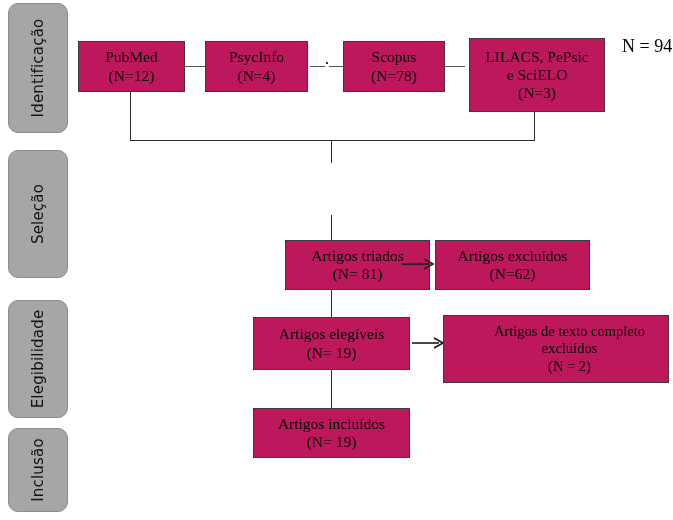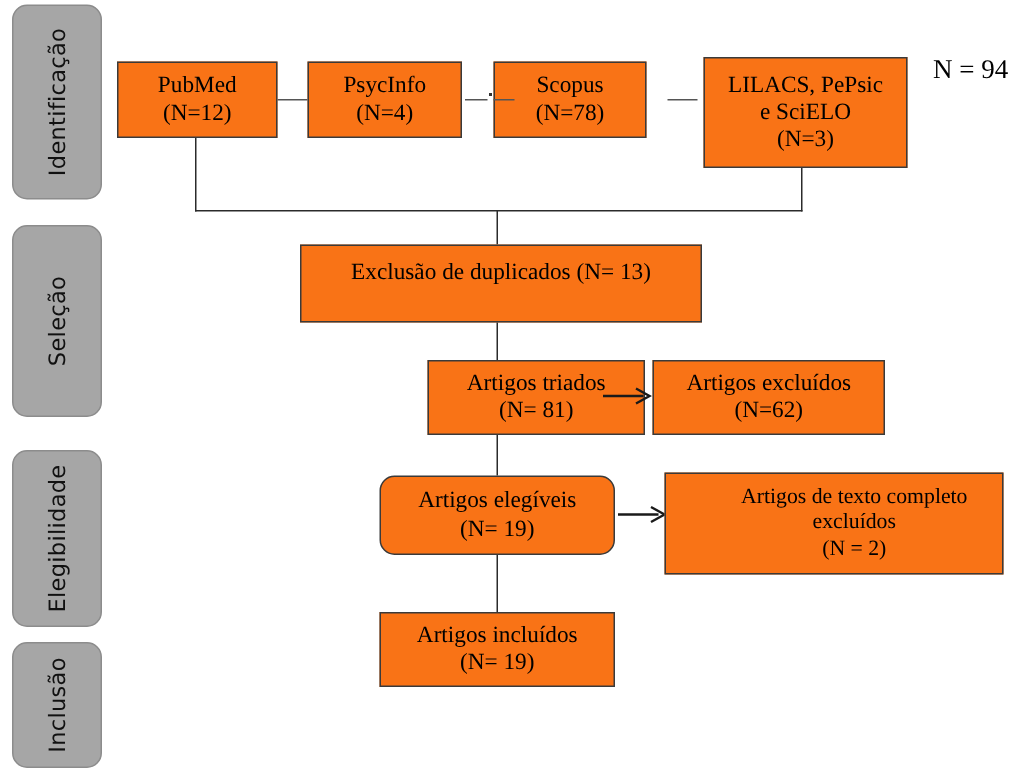--- a/index.html
+++ b/index.html
@@ -35,21 +35,21 @@
     font-size: 15px;
     color: #111111;
     letter-spacing: 0.2px;
   }
 
   
   .box {
     position: absolute;
     box-sizing: border-box;
     border: 1.4px solid #3a3a3a;
-    background: #f97316;
+    background: #be185d;
     display: flex;
     align-items: center;
     justify-content: center;
     text-align: center;
     line-height: 1.18;
     font-size: 15.5px;
     padding: 2px 4px;
   }
   .box.small { font-size: 14.5px; padding-left: 31px; }
   .box-text { display: block; width: 100%; }
@@ -112,21 +112,21 @@
     </span>
   </div>
 
   <div class="box" style="left:205px; top:41px; width:103px; height:51px;">
     <span class="box-text">
       <span>PsycInfo</span><br>
       <span>(N=4)</span>
     </span>
   </div>
 
-  <div class="box" style="left:329px; top:41px; width:102px; height:51px;">
+  <div class="box" style="left:343px; top:41px; width:102px; height:51px;">
     <span class="box-text">
       <span>Scopus</span><br>
       <span>(N=78)</span>
     </span>
   </div>
 
   <div class="box" style="left:469px; top:38px; width:136px; height:74px;">
     <span class="box-text">
       <span>LILACS, PePsic</span><br>
       <span>e SciELO</span><br>
@@ -141,23 +141,20 @@
   <div class="hline" style="left:185px; top:66px; width:20px;"></div>
   <div class="hline" style="left:310px; top:66px; width:15px;"></div>
   <div class="hline" style="left:329px; top:66px; width:14px;"></div>
   <div class="hline" style="left:445px; top:66px; width:20px;"></div>
 
   <div class="vline dark" style="left:130px; top:92px; height:49px;"></div>
   <div class="vline dark" style="left:534px; top:112px; height:29px;"></div>
   <div class="hline dark" style="left:130px; top:140px; width:405px;"></div>
   <div class="vline dark" style="left:331px; top:140px; height:23px;"></div>
 
-  <div class="box" style="left:200px; top:163px; width:268px; height:52px; align-items:flex-start; padding-top:9px;">
-    <span class="box-text">Exclusão de duplicados (N= 13)</span>
-  </div>
 
   <div class="vline dark" style="left:331px; top:215px; height:25px;"></div>
 
   <div class="box" style="left:255px; top:240px; width:145px; height:50px;margin-left:30px;">
     <span class="box-text">
       <span>Artigos triados</span><br>
       <span>(N= 81)</span>
     </span>
   </div>
 
@@ -170,21 +167,21 @@
 
   <div class="box" style="left:435px; top:240px; width:155px; height:50px;">
     <span class="box-text">
       <span>Artigos excluídos</span><br>
       <span>(N=62)</span>
     </span>
   </div>
 
   <div class="vline dark" style="left:331px; top:290px; height:27px;"></div>
 
-  <div class="box" style="left:253px; top:317px; width:157px; height:53px;border-radius:10px;">
+  <div class="box" style="left:253px; top:317px; width:157px; height:53px;">
     <span class="box-text">
       <span>Artigos elegíveis</span><br>
       <span>(N= 19)</span>
     </span>
   </div>
 
   <div class="arrow" style="left:412px; top:336px;">
     <svg width="34" height="14" viewBox="0 0 34 14">
       <line x1="0" y1="7" x2="27" y2="7" stroke="#1a1a1a" stroke-width="1.6"></line>
       <polyline points="22,2 31,7 22,12" fill="none" stroke="#1a1a1a" stroke-width="1.6"></polyline>

